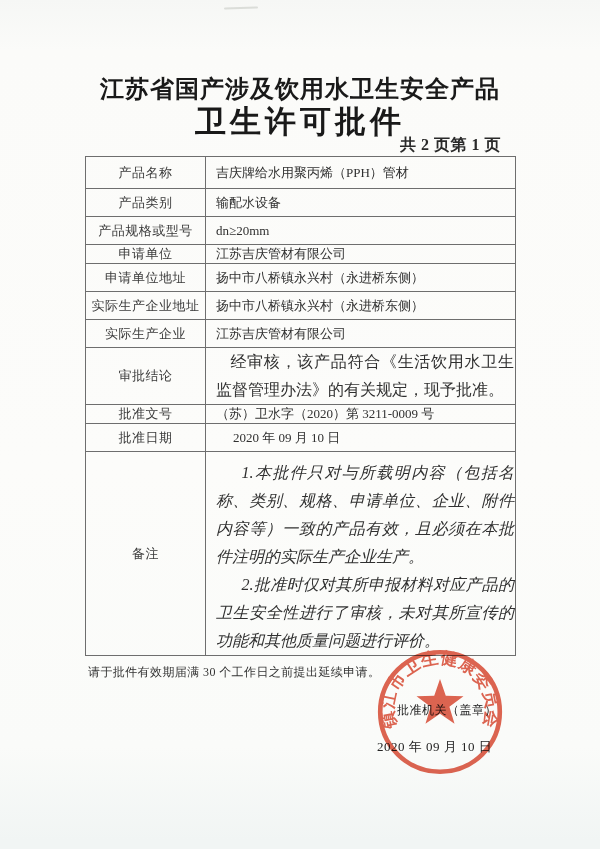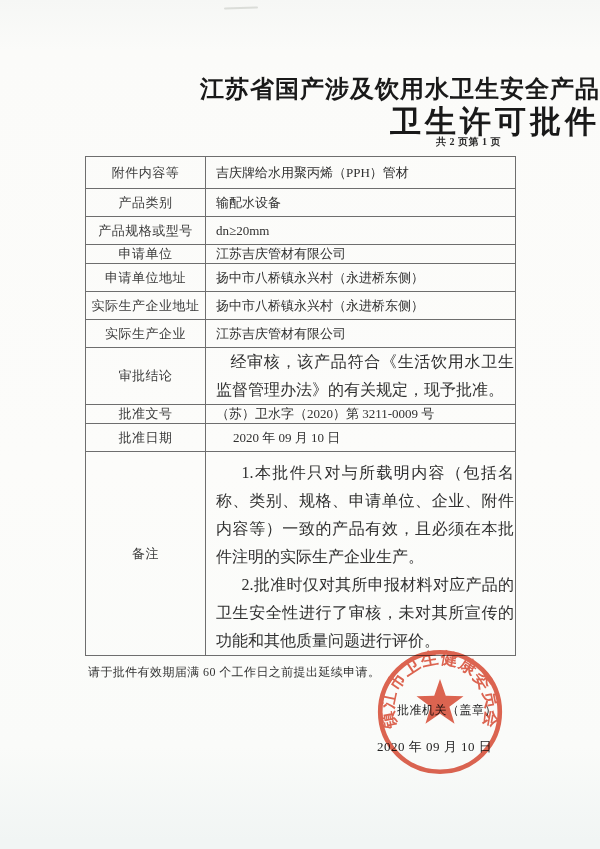--- a/index.html
+++ b/index.html
@@ -12,30 +12,30 @@
     background:
       linear-gradient(180deg, #f6f7f5 0%, #fbfbf9 6%, #fcfcfa 55%, #fafbf9 88%, #f1f5f4 99%);
     font-family: "Liberation Serif", "DejaVu Serif", serif;
     color: #2e2e2e;
     overflow: hidden;
   }
   .smudge {
     position: absolute; left: 224px; top: 7px; width: 34px; height: 2px;
     background: #b9bcb6; opacity: .45; transform: rotate(-2deg); border-radius: 1px;
   }
-  .title-block { position: absolute; top: 74px; left: 0; width: 100%; text-align: right; }
+  .title-block { position: absolute; top: 74px; left: 0; width: 100%; text-align: center; }
   .title-line1 {
     font-size: 24px; font-weight: bold; letter-spacing: 1px; color: #191919; line-height: 30px;
   }
   .title-line2 {
     font-size: 31px; font-weight: bold; letter-spacing: 4px; color: #191919; line-height: 32px; margin-top: 2px;
   }
   .page-indicator {
     position: absolute; top: 135px; right: 99px;
-    font-size: 10px; font-weight: bold; color: #2a2a2a; letter-spacing: .5px;
+    font-size: 16px; font-weight: bold; color: #2a2a2a; letter-spacing: .5px;
   }
   table.doc-table {
     position: absolute; left: 85px; top: 156px; width: 431px;
     border-collapse: collapse; table-layout: fixed;
   }
   .doc-table td {
     border: 1px solid #6e6e6e;
     vertical-align: middle;
     font-size: 13px;
     color: #333333;
@@ -43,21 +43,21 @@
   .doc-table td.lbl {
     width: 120px; text-align: center; letter-spacing: .5px; color: #3a3a3a;
   }
   .doc-table td.val { padding-left: 10px; color: #303030; }
   tr.h32 { height: 32px; } tr.h28 { height: 28px; } tr.h29 { height: 14px; }
   tr.h56 { height: 56px; } tr.h157 { height: 157px; }
   .para {
     font-size: 16px; line-height: 28px; text-indent: 0.9em;
     text-align: justify; color: #303030; padding-right: 1px;
   }
-  td.remarks-cell { vertical-align: top; padding-top: 7px; }
+  td.remarks-cell { vertical-align: top; padding-top: 7px; font-style: italic; }
   .remark-para { text-indent: 1.6em; }
   .val-indent { padding-left: 27px !important; }
   .footer-note {
     position: absolute; left: 88px; top: 664px;
     font-size: 12px; color: #333333; letter-spacing: .4px;
   }
   .stamp-zone { position: absolute; left: 370px; top: 641px; width: 142px; height: 142px; }
   .authority-label {
     position: absolute; left: 27px; top: 61px;
     font-size: 12px; color: #242424; letter-spacing: .5px; white-space: nowrap;
@@ -83,21 +83,21 @@
   <div class="title-block">
     <div class="title-line1">江苏省国产涉及饮用水卫生安全产品</div>
     <div class="title-line2">卫生许可批件</div>
   </div>
 
   <div class="page-indicator">共 2 页第 1 页</div>
 
   <table class="doc-table">
     <tbody>
         <tr class="h32">
-      <td class="lbl">附件内容等</td>
+      <td class="lbl">产品名称</td>
       <td class="val">吉庆牌给水用聚丙烯（PPH）管材</td>
     </tr>
     <tr class="h28">
       <td class="lbl">产品类别</td>
       <td class="val">输配水设备</td>
     </tr>
     <tr class="h28">
       <td class="lbl">产品规格或型号</td>
       <td class="val">dn≥20mm</td>
     </tr>
@@ -134,21 +134,21 @@
     <tr class="h157">
       <td class="lbl">备注</td>
       <td class="val remarks-cell">
         <div class="para remark-para">1.本批件只对与所载明内容（包括名称、类别、规格、申请单位、企业、附件内容等）一致的产品有效，且必须在本批件注明的实际生产企业生产。</div>
         <div class="para remark-para">2.批准时仅对其所申报材料对应产品的卫生安全性进行了审核，未对其所宣传的功能和其他质量问题进行评价。</div>
       </td>
     </tr>
   </tbody>
     </table>
 
-  <div class="footer-note">请于批件有效期届满 60 个工作日之前提出延续申请。</div>
+  <div class="footer-note">请于批件有效期届满 30 个工作日之前提出延续申请。</div>
 
   <div class="stamp-zone">
     <div class="authority-label">批准机关（盖章）</div>
     <div class="stamp-date">2020 年 09 月 10 日</div>
     <svg class="seal-svg" viewBox="0 0 130 130">
       <circle cx="65" cy="65" r="58" fill="none" stroke-width="4.5" stroke="#dc4e38"></circle>
       <polygon points="65,33 59.4,49.2 42.2,49.6 55.9,60 50.9,76.4 65,66.6 79.1,76.4 74.1,60 87.8,49.6 70.6,49.2" fill="#dc4e38"></polygon>
       <path id="sealTextArc" d="M 24.2 82 A 45 45 0 1 1 105.8 82" fill="none"></path>
       <text class="seal-ring-text" fill="#dc4e38">
         <textPath href="#sealTextArc" startOffset="50%" text-anchor="middle">镇江市卫生健康委员会</textPath>

